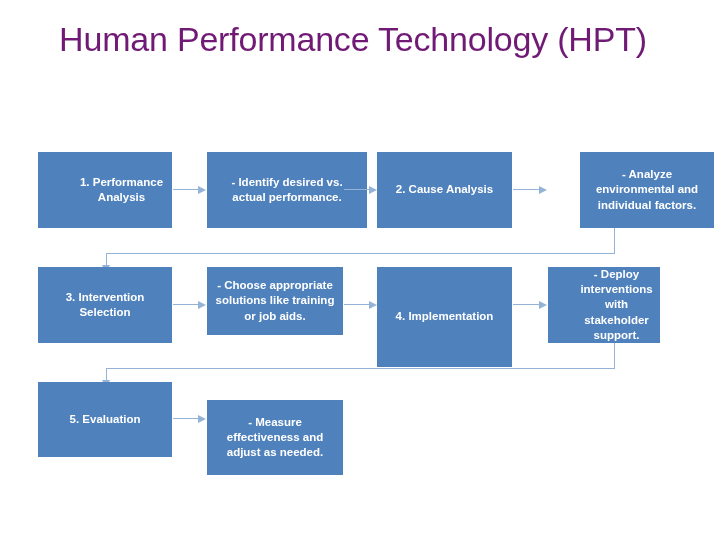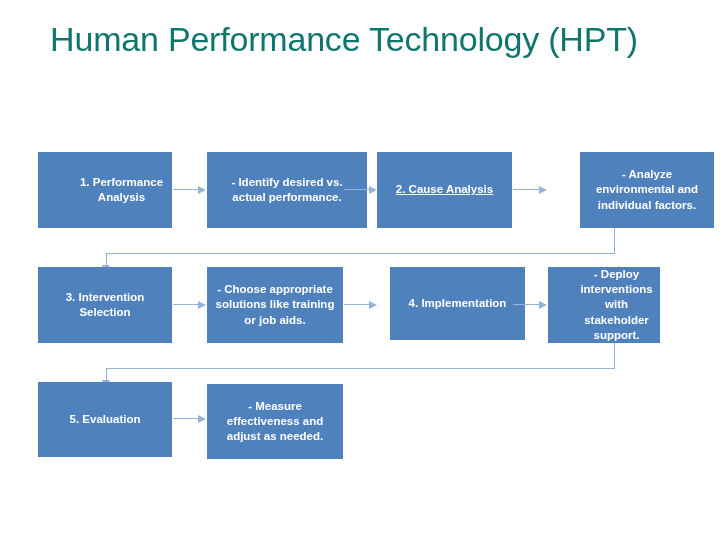--- a/index.html
+++ b/index.html
@@ -12,27 +12,27 @@
     width: 720px;
     height: 540px;
     background: #ffffff;
     overflow: hidden;
     font-family: "Liberation Sans", sans-serif;
   }
 
   
   #title {
     position: absolute;
-    left: 24px;
+    left: 33px;
     top: 18px;
     width: 640px;
     text-align: center;
     font-size: 34px;
     line-height: 1.28;
-    color: #0f766e;
+    color: #701a75;
     font-weight: 400;
     letter-spacing: -0.2px;
   }
 
   
   .box {
     position: absolute;
     background: #4f81bd;
     color: #ffffff;
     display: flex;
@@ -129,21 +129,21 @@
 
   <div class="box" style="left:207px; top:152px; width:160px; height:76px;">
     <span>- Identify desired vs. actual performance.</span>
   </div>
 
   <div class="harrow" style="left:344px; top:184px; width:33px;">
     <div class="shaft"></div>
     <div class="head"></div>
   </div>
 
-  <div class="box" style="left:377px; top:152px; width:135px; height:76px;text-decoration:underline;">
+  <div class="box" style="left:377px; top:152px; width:135px; height:76px;">
     <span>2. Cause Analysis</span>
   </div>
 
   <div class="harrow" style="left:513px; top:184px; width:34px;">
     <div class="shaft"></div>
     <div class="head"></div>
   </div>
 
   <div class="box" style="left:548px; top:152px; width:134px; height:76px;margin-left:32px;">
     <span>- Analyze environmental and individual factors.</span>
@@ -158,30 +158,30 @@
 
   <div class="box" style="left:38px; top:267px; width:134px; height:76px;">
     <span>3. Intervention Selection</span>
   </div>
 
   <div class="harrow" style="left:173px; top:299px; width:33px;">
     <div class="shaft"></div>
     <div class="head"></div>
   </div>
 
-  <div class="box" style="left:207px; top:267px; width:136px; height:76px;">
+  <div class="box" style="left:207px; top:267px; width:136px; height:68px;">
     <span>- Choose appropriate solutions like training or job aids.</span>
   </div>
 
   <div class="harrow" style="left:344px; top:299px; width:33px;">
     <div class="shaft"></div>
     <div class="head"></div>
   </div>
 
-  <div class="box" style="left:390px; top:267px; width:135px; height:73px;">
+  <div class="box" style="left:377px; top:267px; width:135px; height:100px;">
     <span>4. Implementation</span>
   </div>
 
   <div class="harrow" style="left:513px; top:299px; width:34px;">
     <div class="shaft"></div>
     <div class="head"></div>
   </div>
 
   <div class="box" style="left:548px; top:267px; width:112px; height:76px;padding-left:32px;">
     <span>- Deploy interventions with stakeholder support.</span>
@@ -196,17 +196,17 @@
 
   <div class="box" style="left:38px; top:382px; width:134px; height:75px;justify-content:flex-end;">
     <span>5. Evaluation</span>
   </div>
 
   <div class="harrow" style="left:173px; top:413px; width:33px;">
     <div class="shaft"></div>
     <div class="head"></div>
   </div>
 
-  <div class="box" style="left:207px; top:384px; width:136px; height:75px;text-align:center;">
+  <div class="box" style="left:207px; top:400px; width:136px; height:75px;text-align:center;">
     <span>- Measure effectiveness and adjust as needed.</span>
   </div>
 
 </div>
 
 </body></html>

